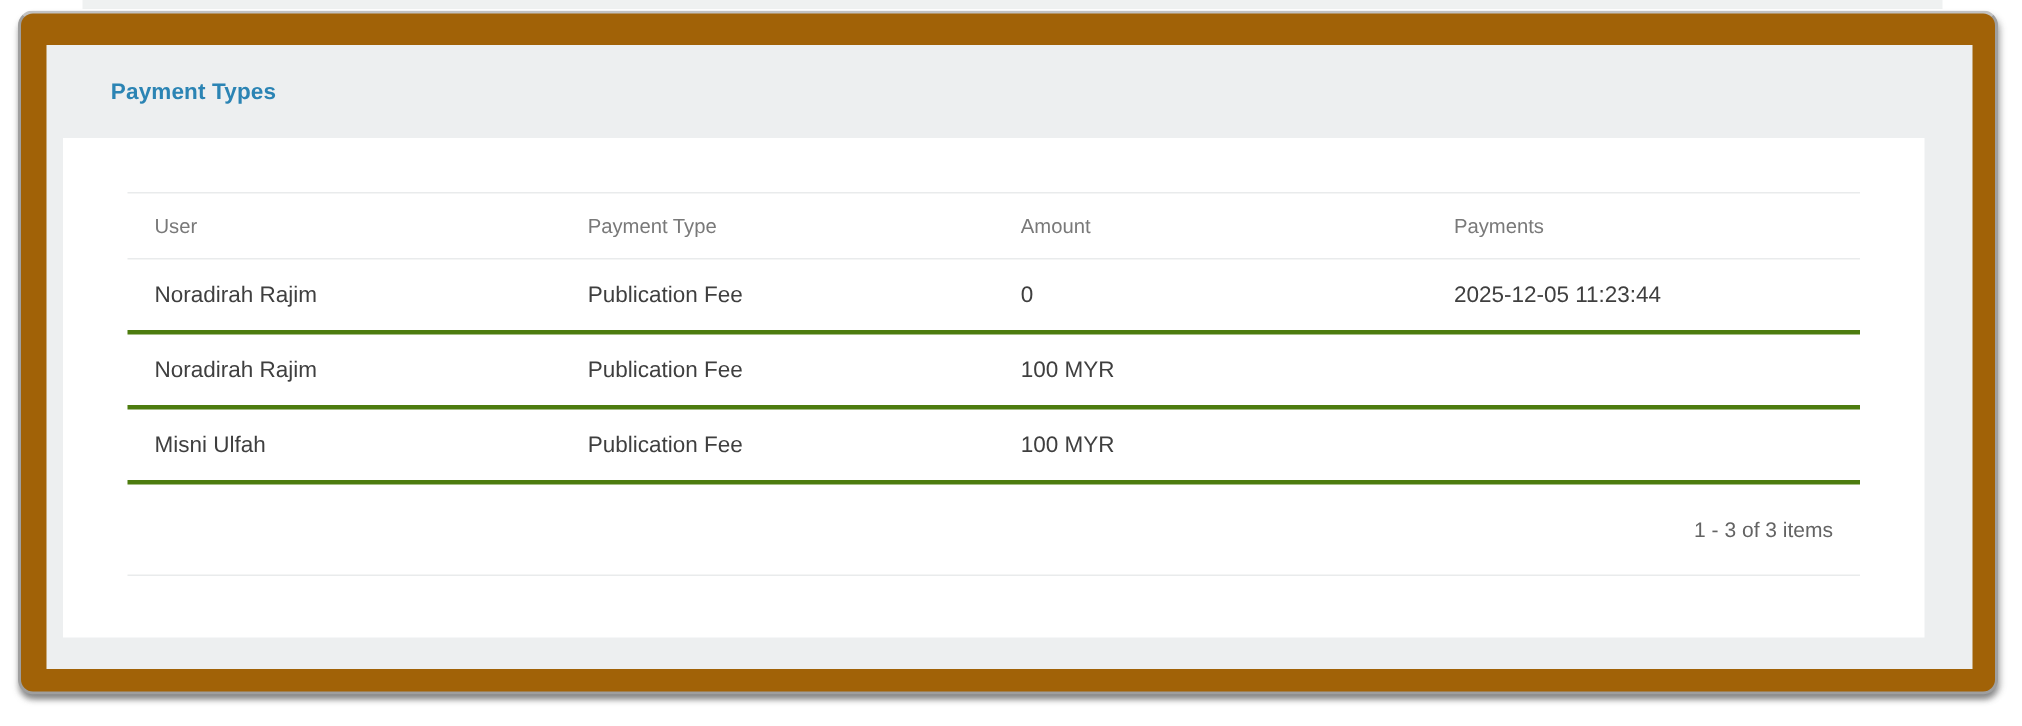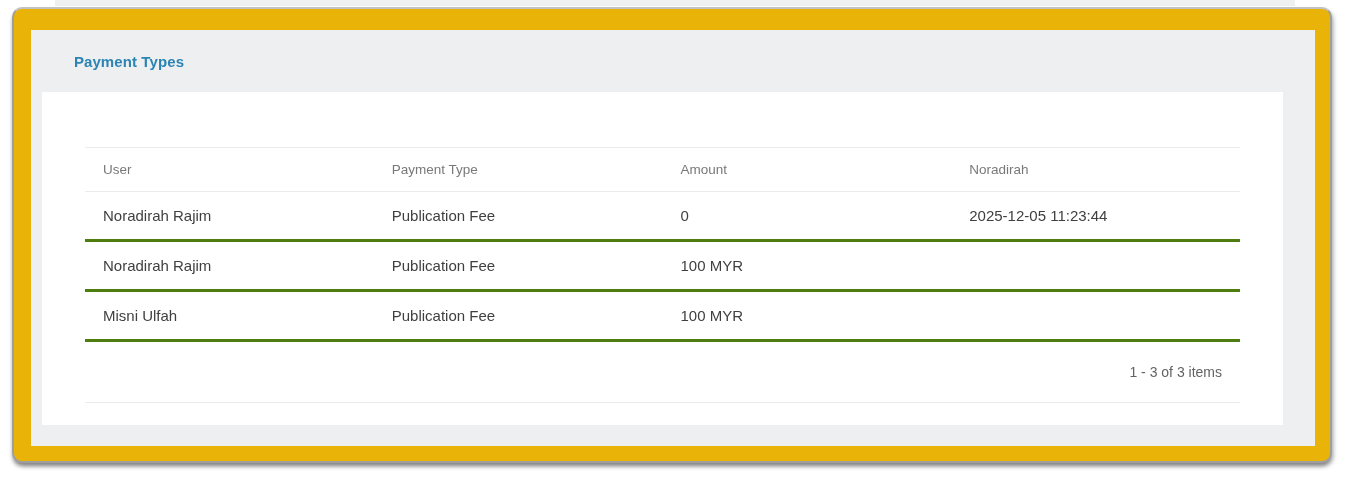--- a/index.html
+++ b/index.html
@@ -16,21 +16,21 @@
     position: absolute;
     left: 55px; top: 0; width: 1240px; height: 6px;
     background: #eff1f1;
   }
 
   
   .frame {
     position: absolute;
     left: 12px; top: 7px;
     width: 1320px; height: 456px;
-    background: #eab308;
+    background: #a16207;
     border: 2px solid #9f9f9f;
     border-top-color: #c2c2c2;
     border-radius: 10px;
     box-shadow: 0 4px 4px -1px rgba(70,70,70,0.55), 2px 3px 4px rgba(90,90,90,0.30);
     padding-left: 14px;
   }
 
   
   .tabstrip {
     position: absolute;
@@ -70,21 +70,20 @@
     background: #ffffff;
   }
 
   
   .grid {
     position: absolute;
     left: 43px; top: 36px;
     width: 1155px;
     font-size: 15px;
     color: #3f3f3f;
-    margin-top: 19px;
   }
   .grid-header-row {
     display: flex;
     height: 45px;
     align-items: center;
     border-top: 1px solid #e9ebec;
     border-bottom: 1px solid #e9ebec;
     color: #797979;
     font-size: 13.5px;
   }
@@ -125,21 +124,21 @@
       </div>
     </div>
 
     <div class="content-panel">
       <div class="grid">
 
         <div class="grid-header-row">
           <div class="grid-header-cell">User</div>
           <div class="grid-header-cell">Payment Type</div>
           <div class="grid-header-cell">Amount</div>
-          <div class="grid-header-cell">Noradirah</div>
+          <div class="grid-header-cell">Payments</div>
         </div>
 
         <div class="grid-row">
           <div class="grid-cell">Noradirah Rajim</div>
           <div class="grid-cell">Publication Fee</div>
           <div class="grid-cell">0</div>
           <div class="grid-cell">2025-12-05 11:23:44</div>
         </div>
 
         <div class="grid-row">

